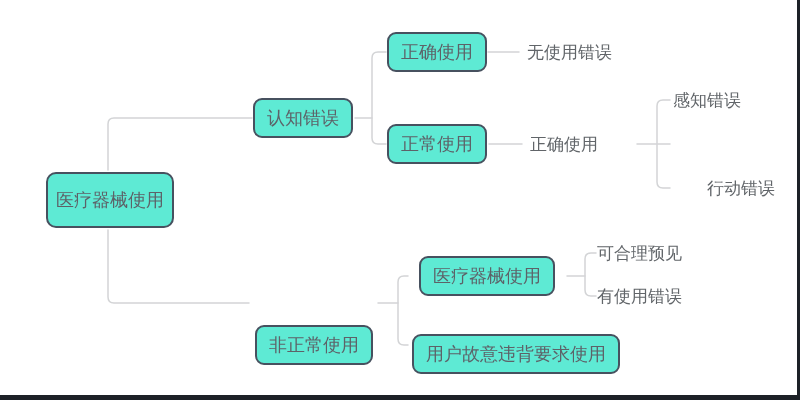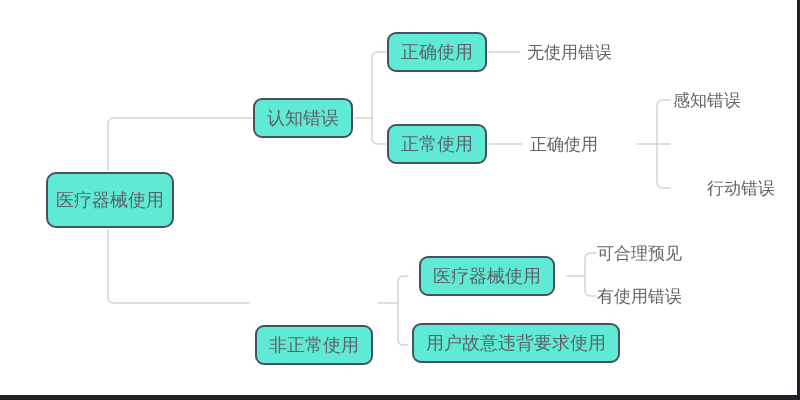--- a/index.html
+++ b/index.html
@@ -97,17 +97,17 @@
   <div class="node-leaf" style="left:707px;top:188px;">行动错误</div>
 
   <div class="node-box" style="left:314px;top:303px;margin-top:42px;">非正常使用</div>
 
   <div class="node-box" style="left:487px;top:276px;">医疗器械使用</div>
 
   <div class="node-leaf" style="left:597px;top:253px;">可合理预见</div>
 
   <div class="node-leaf" style="left:597px;top:296px;">有使用错误</div>
 
-  <div class="node-box" style="left:516px;top:343px;">用户故意违背要求使用</div>
+  <div class="node-box" style="left:516px;top:354px;">用户故意违背要求使用</div>
 
   <div class="edge-bottom"></div>
   <div class="edge-right"></div>
 </div>
 
 </body></html>

